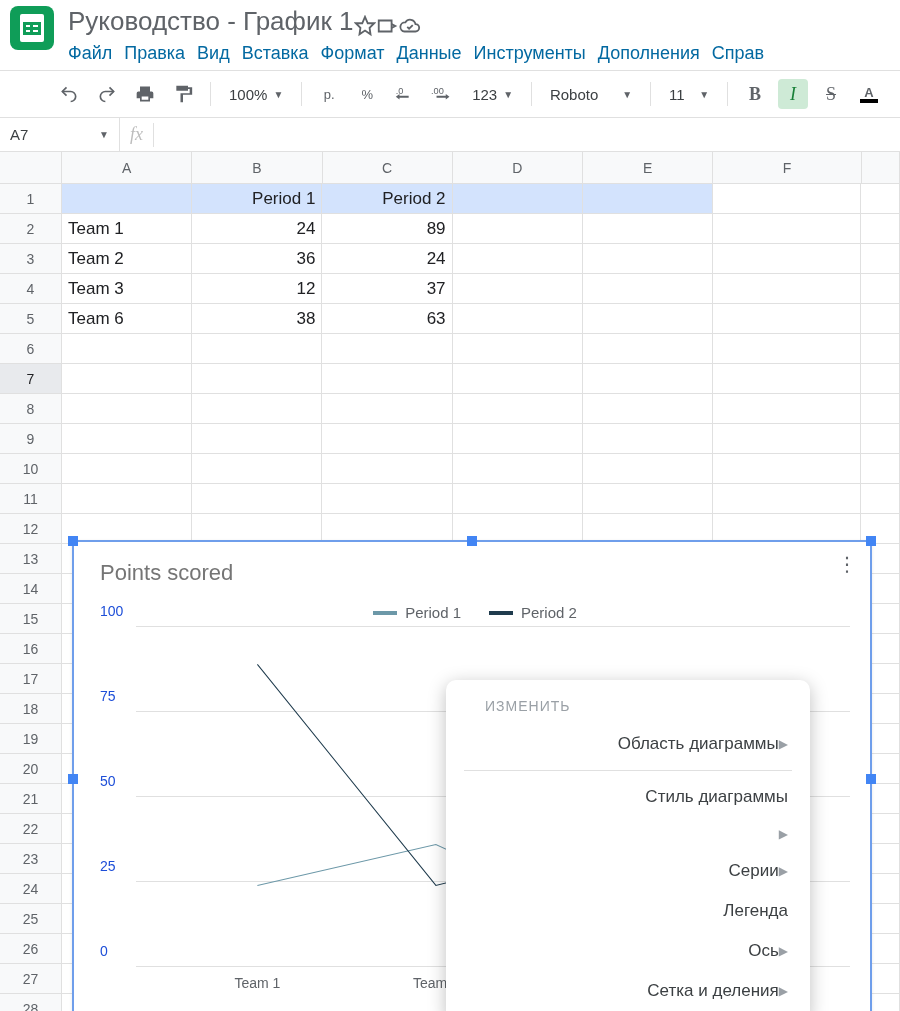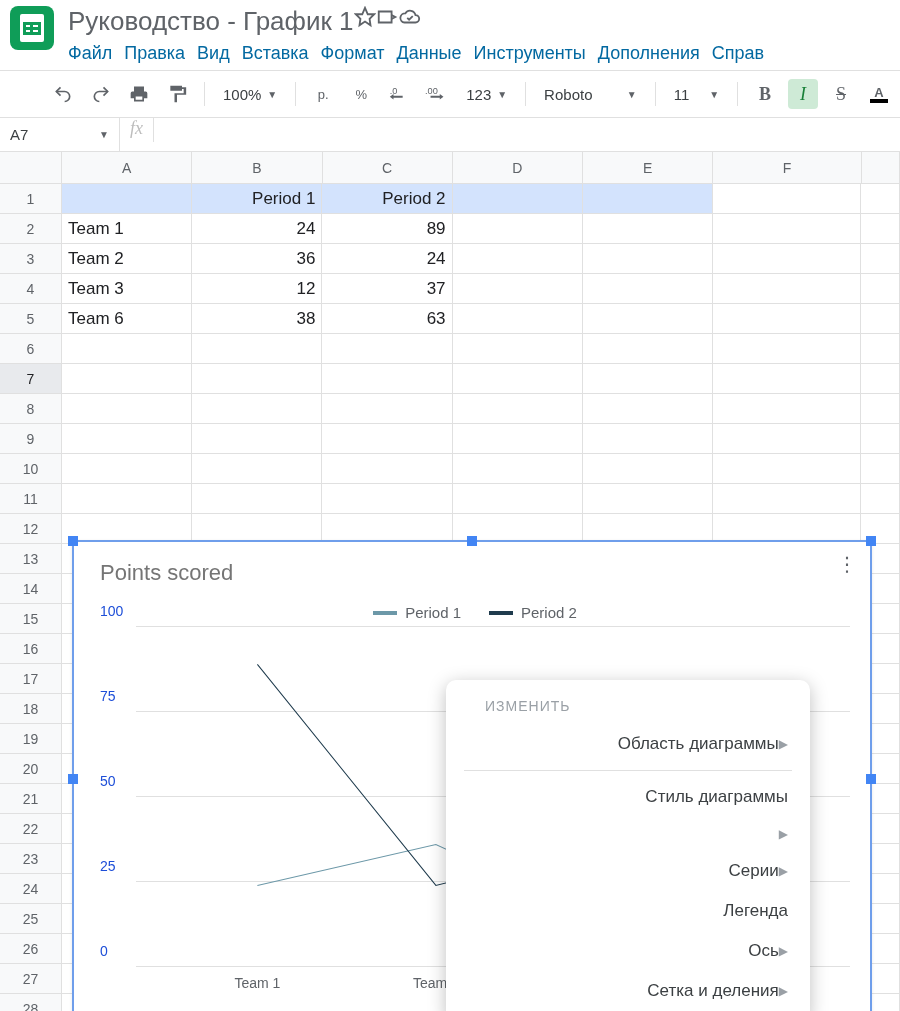--- a/index.html
+++ b/index.html
@@ -13,47 +13,47 @@
     overflow: hidden;
   }
   
   .doc-header { display: flex; padding: 6px 10px 0 10px; align-items: flex-start; }
   .logo {
     width: 44px; height: 44px; border-radius: 8px;
     background: #0f9d58; display: flex; align-items: center; justify-content: center;
     margin-right: 14px; flex: 0 0 auto;
   }
   .logo svg { display:block; }
-  .doc-title-row { display: flex; align-items: flex-start; }
+  .doc-title-row { display: flex; align-items: flex-end; }
   .doc-title { font-size: 26px; color: #5f6368; }
   .title-icon { color: #5f6368; display:flex; }
   .menubar { display: flex; gap: 12px; padding: 6px 0 6px 0; font-size: 18px; color:#0369a1; }
   .menuitem { white-space: nowrap; }
   
   .toolbar {
-    display: flex; align-items: center; gap: 8px; padding: 6px 6px;
+    display: flex; align-items: center; gap: 8px; padding: 6px 16px;
     border-top: 1px solid #e0e0e0; border-bottom: 1px solid #e0e0e0;
     height: 48px;
   }
   .tbtn {
     min-width: 30px; height: 30px; border-radius: 4px;
     display: flex; align-items: center; justify-content: center;
     color: #5f6368; padding: 0 2px;
   }
   .tb-active { background: #ceead6; color:#188038; }
   .tsep { width: 1px; height: 24px; background: #e0e0e0; margin: 0 4px; }
   .tsel { display:flex; align-items:center; gap:6px; color:#3c4043; padding:0 6px; font-size:15px;}
   .tri { font-size:10px; color:#5f6368;}
   .font-sel { width: 110px; justify-content:space-between; }
   .size-sel { width: 60px; justify-content:space-between; }
   .bold { font-weight:700; font-family: "Times New Roman",serif; font-size:18px;}
   .italic { font-style:italic; font-family:"Times New Roman",serif; font-size:18px;}
   
   .namebar {
-    display:flex; height:34px; border-bottom:1px solid #e0e0e0;
+    display:flex; align-items:center; height:34px; border-bottom:1px solid #e0e0e0;
   }
   .namebox {
     width:120px; height:100%; display:flex; align-items:center;
     padding:0 10px; border-right:1px solid #e0e0e0; justify-content:space-between;
     font-size:15px; color:#3c4043;
   }
   .fx { font-style:italic; color:#bdbdbd; padding:0 10px; font-size:18px; font-family:"Times New Roman",serif;}
   .fx-input { flex:1; height:100%; border:none; outline:none; font-size:14px; }
   
   .grid { display:flex; }

